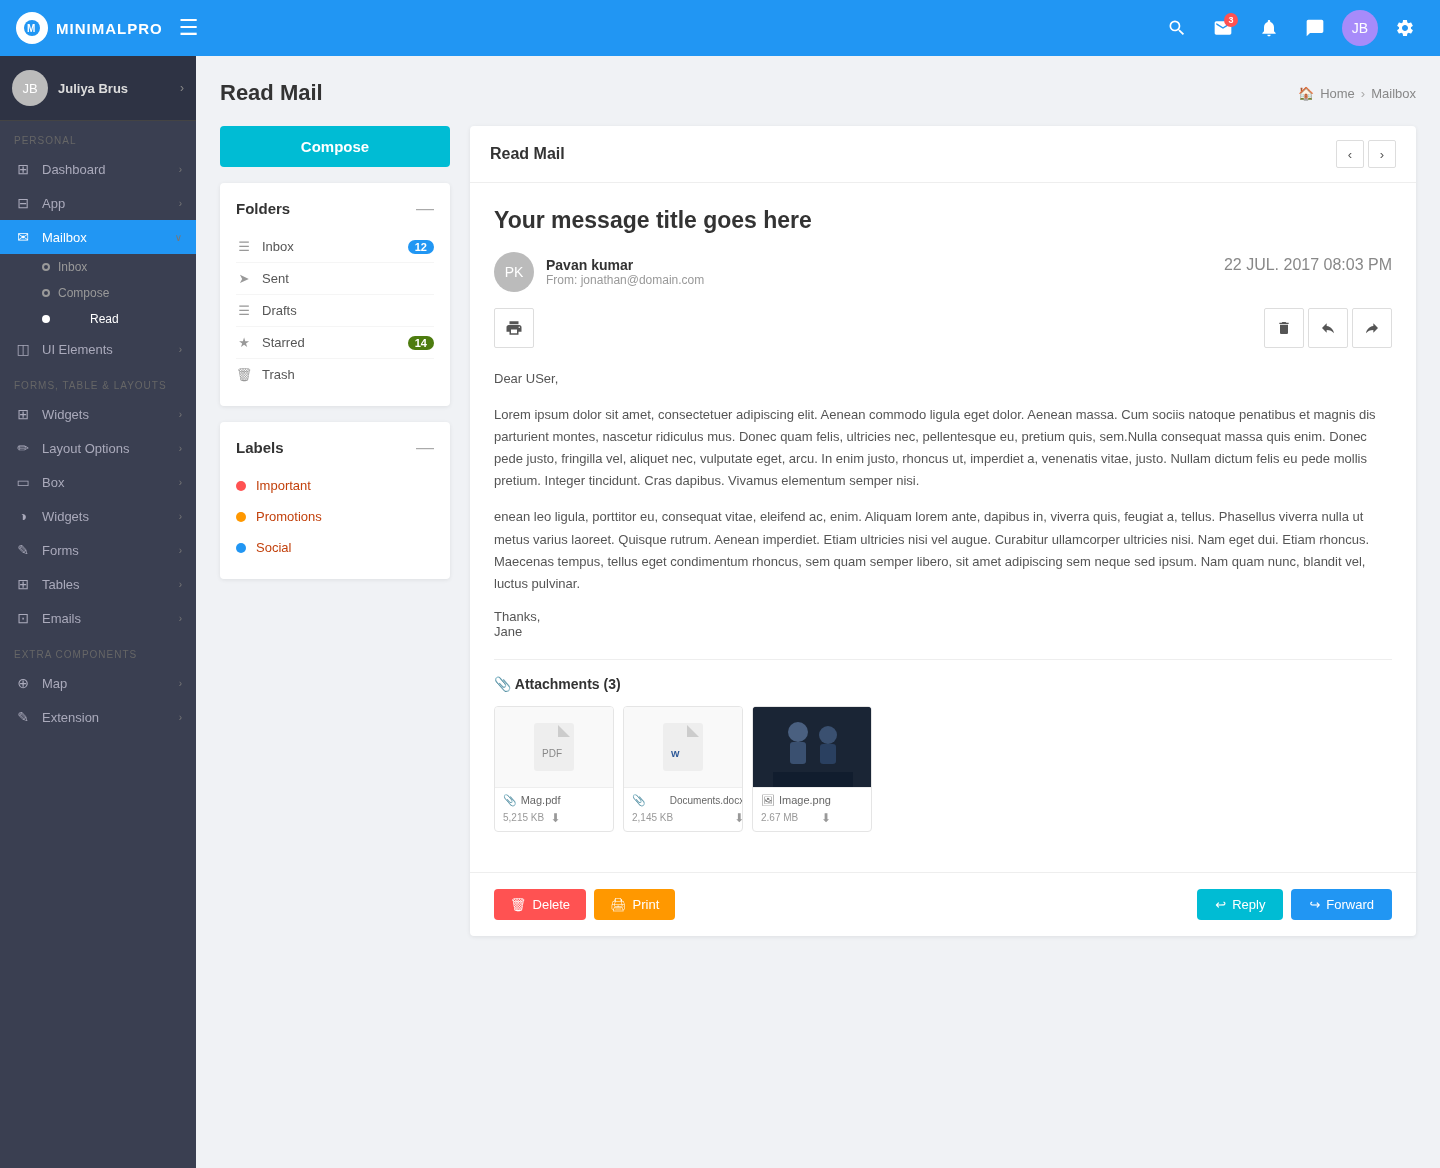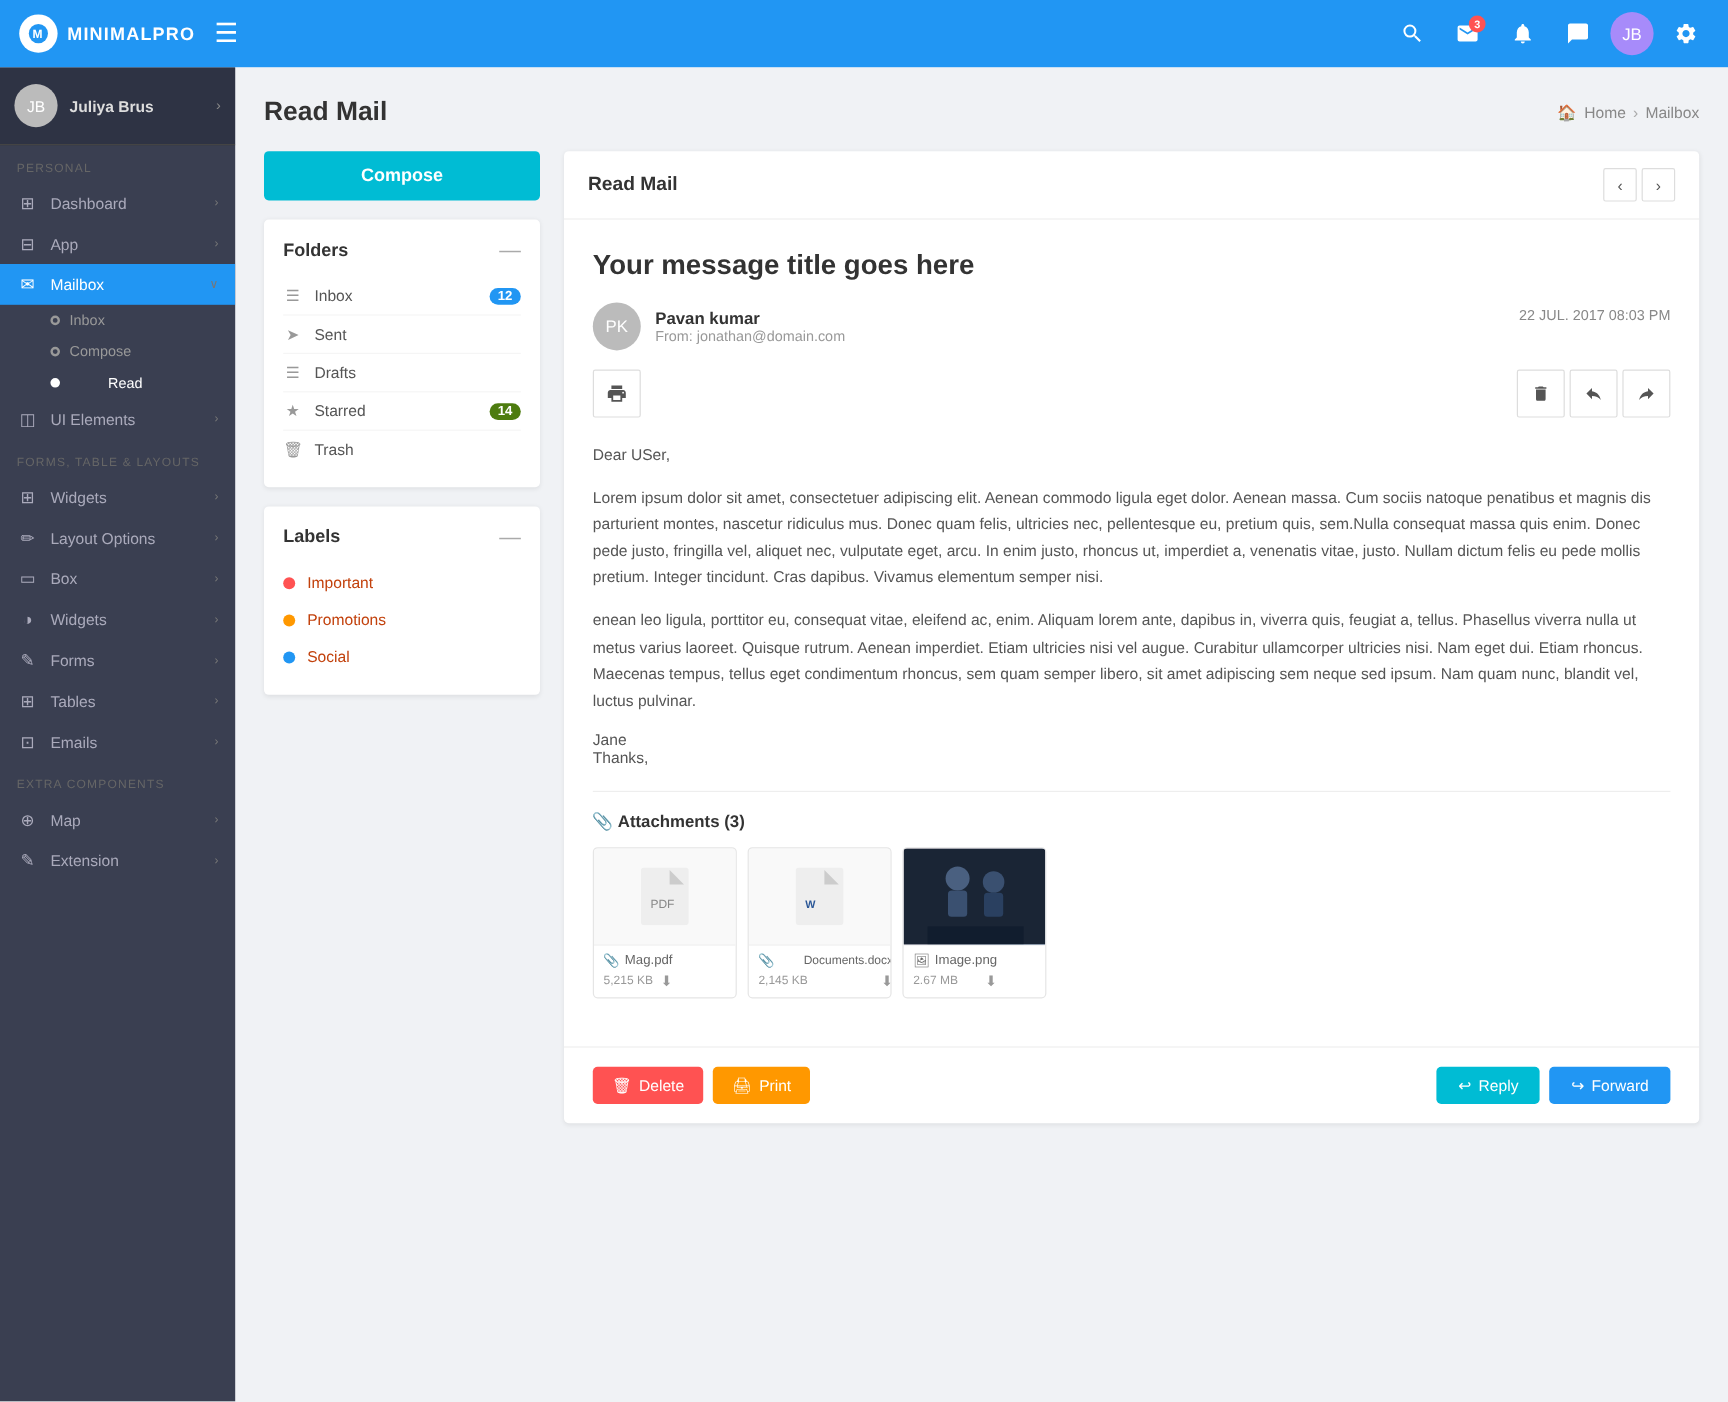--- a/index.html
+++ b/index.html
@@ -181,21 +181,21 @@
       display: flex; align-items: flex-start; justify-content: space-between;
       margin-bottom: 16px;
     }
     .msg-from-left { display: flex; align-items: center; gap: 12px; }
     .msg-avatar {
       width: 40px; height: 40px; border-radius: 50%; background: #bbb;
       display: flex; align-items: center; justify-content: center; color: white; font-size: 14px; flex-shrink: 0;
     }
     .msg-sender-name { font-size: 14px; font-weight: 600; color: #333; }
     .msg-sender-email { font-size: 12px; color: #999; }
-    .msg-date { font-size: 12px; color: #888; margin-top: 4px; }
+    .msg-date { font-size: 16px; color: #888; margin-top: 4px; }
 
     .msg-toolbar-row {
       display: flex; align-items: center; justify-content: space-between;
       margin-bottom: 20px;
     }
     .msg-print-btn {
       width: 40px; height: 40px; border: 1px solid #ddd; background: white;
       cursor: pointer; display: flex; align-items: center; justify-content: center;
       font-size: 16px; color: #555; border-radius: 2px;
     }
@@ -507,22 +507,22 @@
               </button>
             </div>
           </div>
 
           <div class="msg-body">
             <p>Dear USer,</p>
             <p>Lorem ipsum dolor sit amet, consectetuer adipiscing elit. Aenean commodo ligula eget dolor. Aenean massa. Cum sociis natoque penatibus et magnis dis parturient montes, nascetur ridiculus mus. Donec quam felis, ultricies nec, pellentesque eu, pretium quis, sem.Nulla consequat massa quis enim. Donec pede justo, fringilla vel, aliquet nec, vulputate eget, arcu. In enim justo, rhoncus ut, imperdiet a, venenatis vitae, justo. Nullam dictum felis eu pede mollis pretium. Integer tincidunt. Cras dapibus. Vivamus elementum semper nisi.</p>
             <p>enean leo ligula, porttitor eu, consequat vitae, eleifend ac, enim. Aliquam lorem ante, dapibus in, viverra quis, feugiat a, tellus. Phasellus viverra nulla ut metus varius laoreet. Quisque rutrum. Aenean imperdiet. Etiam ultricies nisi vel augue. Curabitur ullamcorper ultricies nisi. Nam eget dui. Etiam rhoncus. Maecenas tempus, tellus eget condimentum rhoncus, sem quam semper libero, sit amet adipiscing sem neque sed ipsum. Nam quam nunc, blandit vel, luctus pulvinar.</p>
           </div>
           <div class="msg-sign">
+            <div>Thanks,</div>
             <div>Jane</div>
-            <div>Thanks,</div>
           </div>
 
           <div class="attachments-section">
             <div class="attachments-title">
               <span>📎 </span>
               <span>Attachments (3)</span>
             </div>
             <div class="attachments-grid">
 
               <div class="attachment-card">

